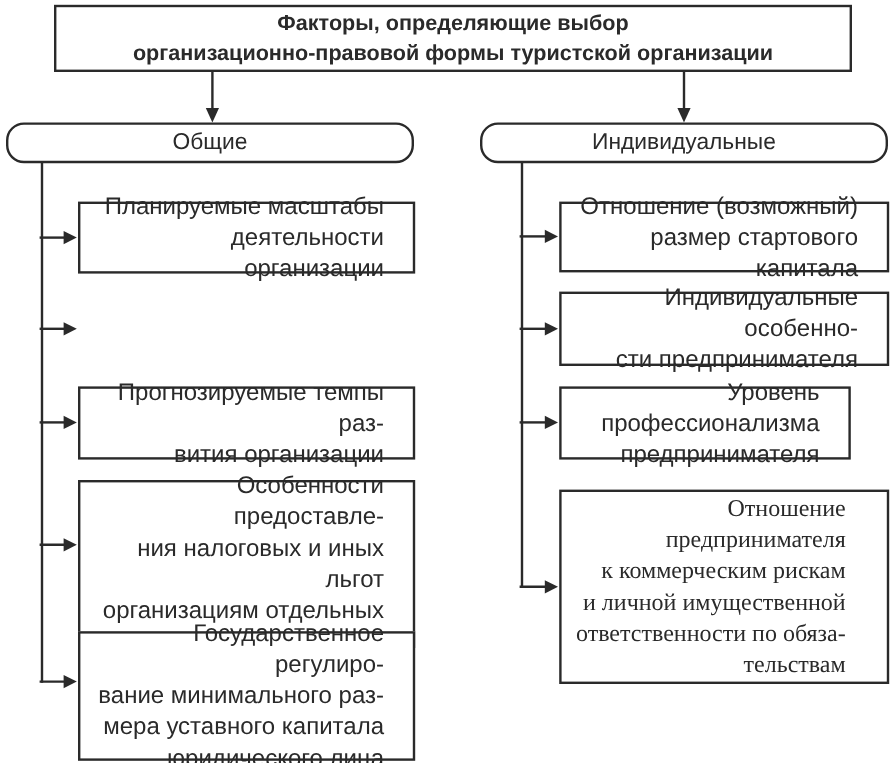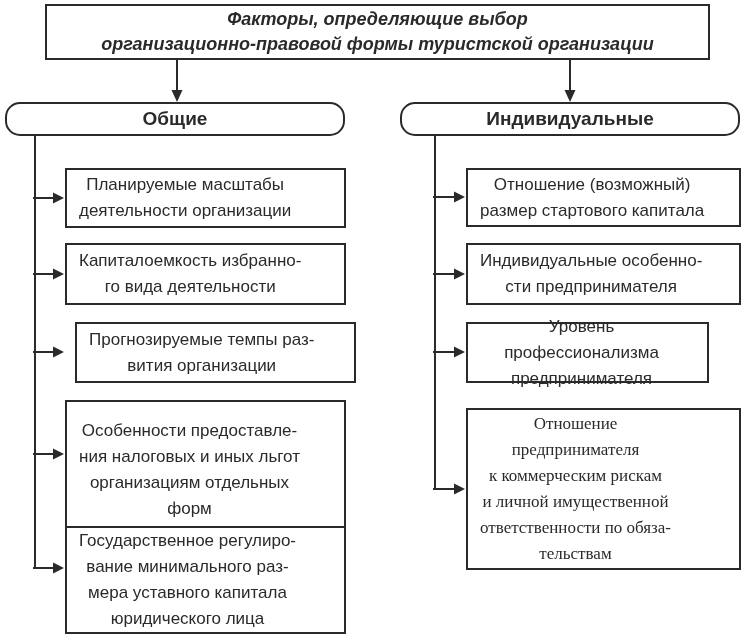--- a/index.html
+++ b/index.html
@@ -31,34 +31,33 @@
     align-items: center;
     white-space: pre-line;
     z-index: 2;
   }
   .title-box {
     justify-content: center;
     text-align: center;
     font-weight: bold;
     font-size: 18px;
     line-height: 25px;
-    font-style: italic;
   }
   .header-box {
     justify-content: center;
     text-align: right;
-    font-weight: bold;
+    font-weight: normal;
     font-size: 19px;
     border-radius: 15px;
   }
   .factor-box {
     padding: 2px 24px 2px 12px;
-    font-size: 17px;
+    font-size: 20px;
     line-height: 26px;
-    text-align: center;
+    text-align: right;
   }
 </style>
 </head>
 <body>
 
 <div id="canvas" style="--ink: #2a2a2a; --bg: #ffffff;">
 
   <svg class="connectors" width="746" height="636" viewBox="0 0 746 636" stroke="#2a2a2a" stroke-width="2" fill="#2a2a2a" stroke-linecap="square">
 
     <g>
@@ -99,23 +98,21 @@
   </svg>
 
   <div class="box title-box" style="left:45px; top:4px; width:665px; height:56px;">Факторы, определяющие выбор
 организационно-правовой формы туристской организации</div>
 
   <div class="box header-box" style="left:5px; top:102px; width:340px; height:34px;">Общие</div>
   <div class="box header-box" style="left:400px; top:102px; width:340px; height:34px;">Индивидуальные</div>
 
   <div class="box factor-box" style="left:65px; top:168px; width:281px; height:60px;">Планируемые масштабы
 деятельности организации</div>
-  <div class="box factor-box" style="left:65px; top:243px; width:281px; height:62px;">Капиталоемкость избранно-
-го вида деятельности</div>
-  <div class="box factor-box" style="left:65px; top:322px; width:281px; height:61px;margin-left:10px;">Прогнозируемые темпы раз-
+  <div class="box factor-box" style="left:65px; top:322px; width:281px; height:61px;">Прогнозируемые темпы раз-
 вития организации</div>
   <div class="box factor-box" style="left:65px; top:400px; width:281px; height:140px;">Особенности предоставле-
 ния налоговых и иных льгот
 организациям отдельных
 форм</div>
   <div class="box factor-box" style="left:65px; top:526px; width:281px; height:108px;">Государственное регулиро-
 вание минимального раз-
 мера уставного капитала
 юридического лица</div>
 

